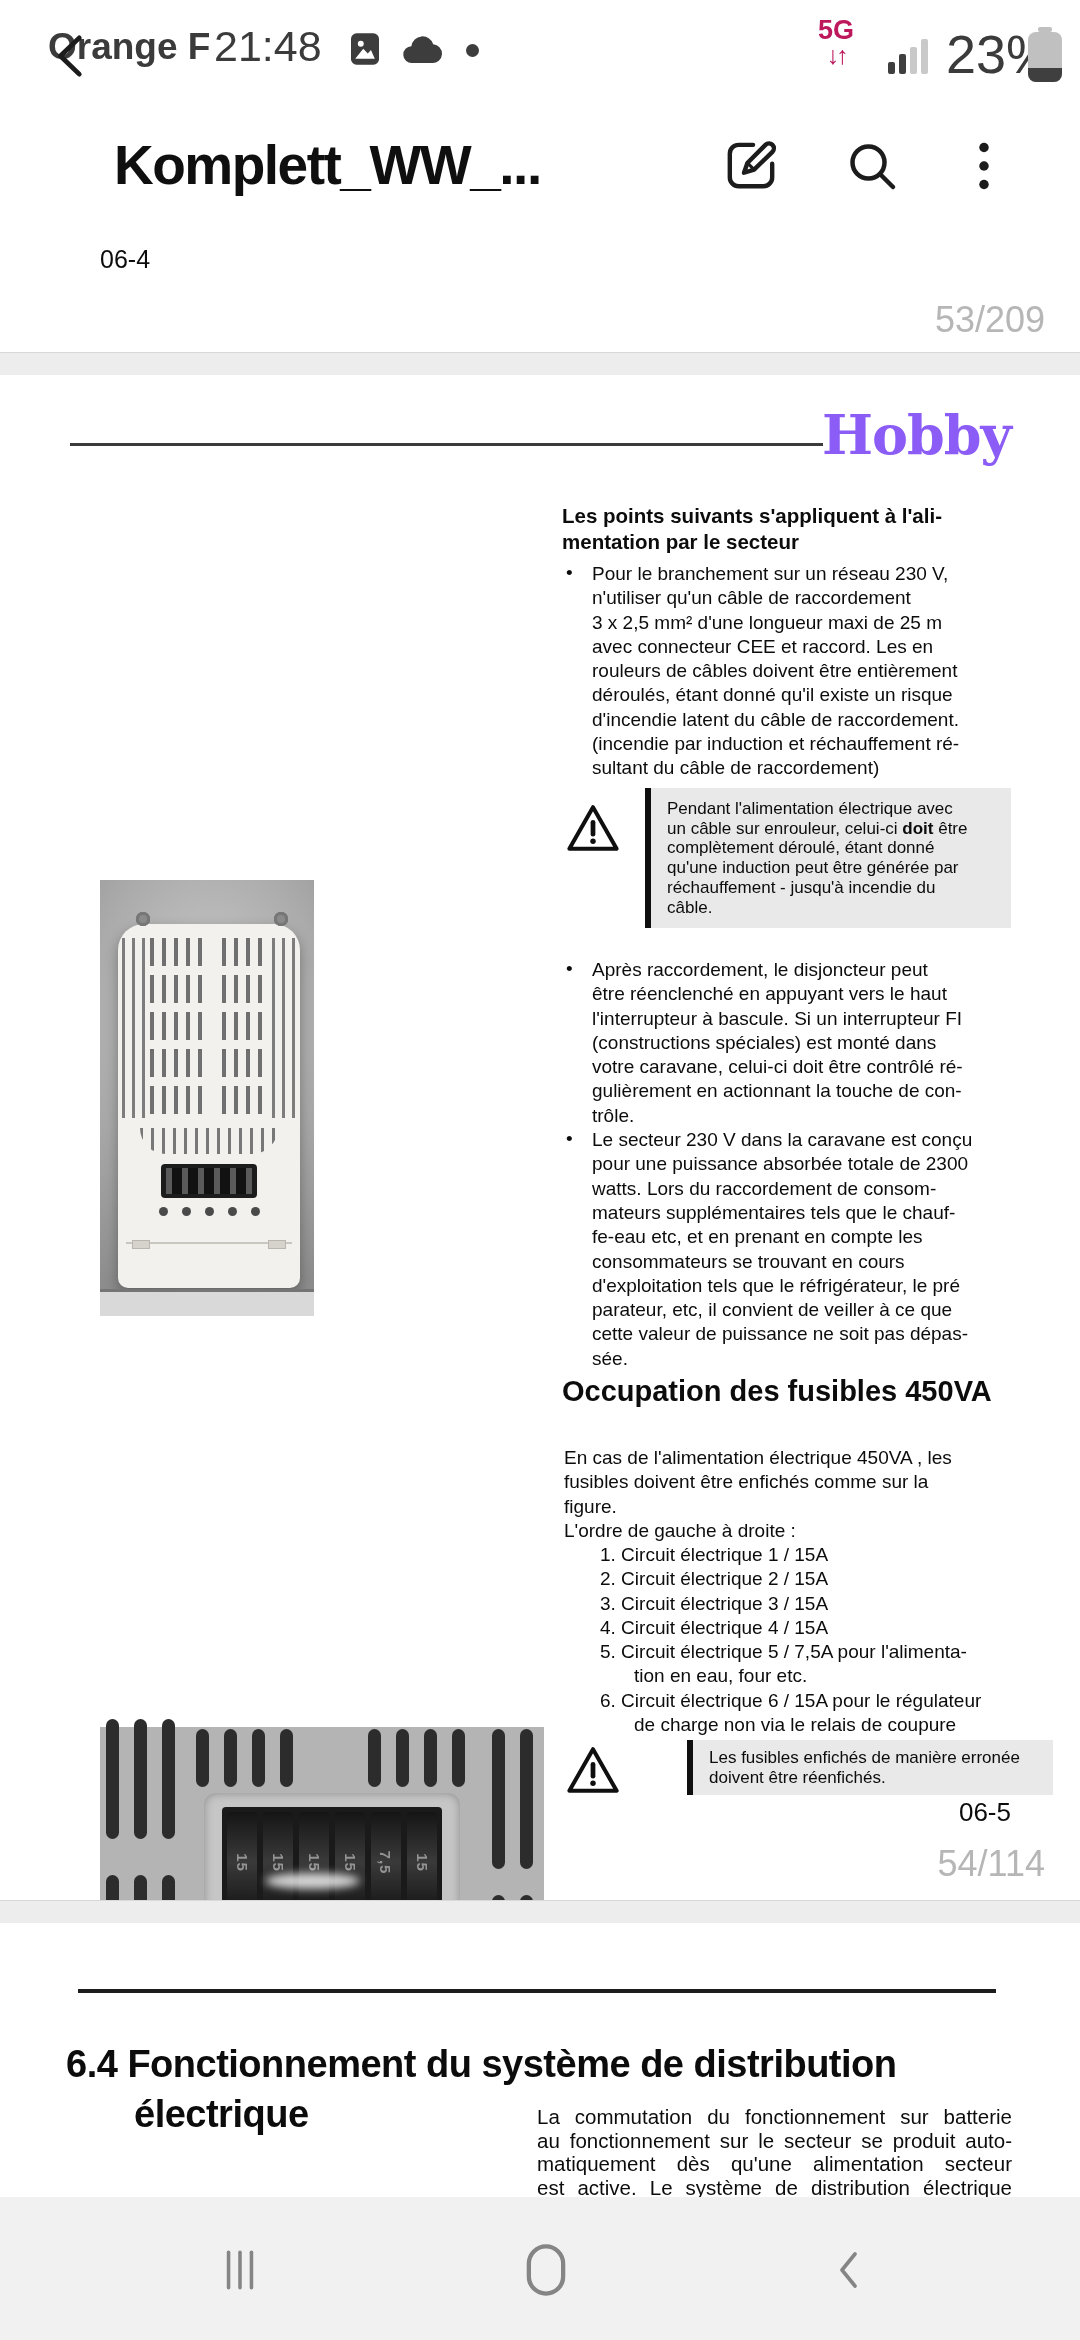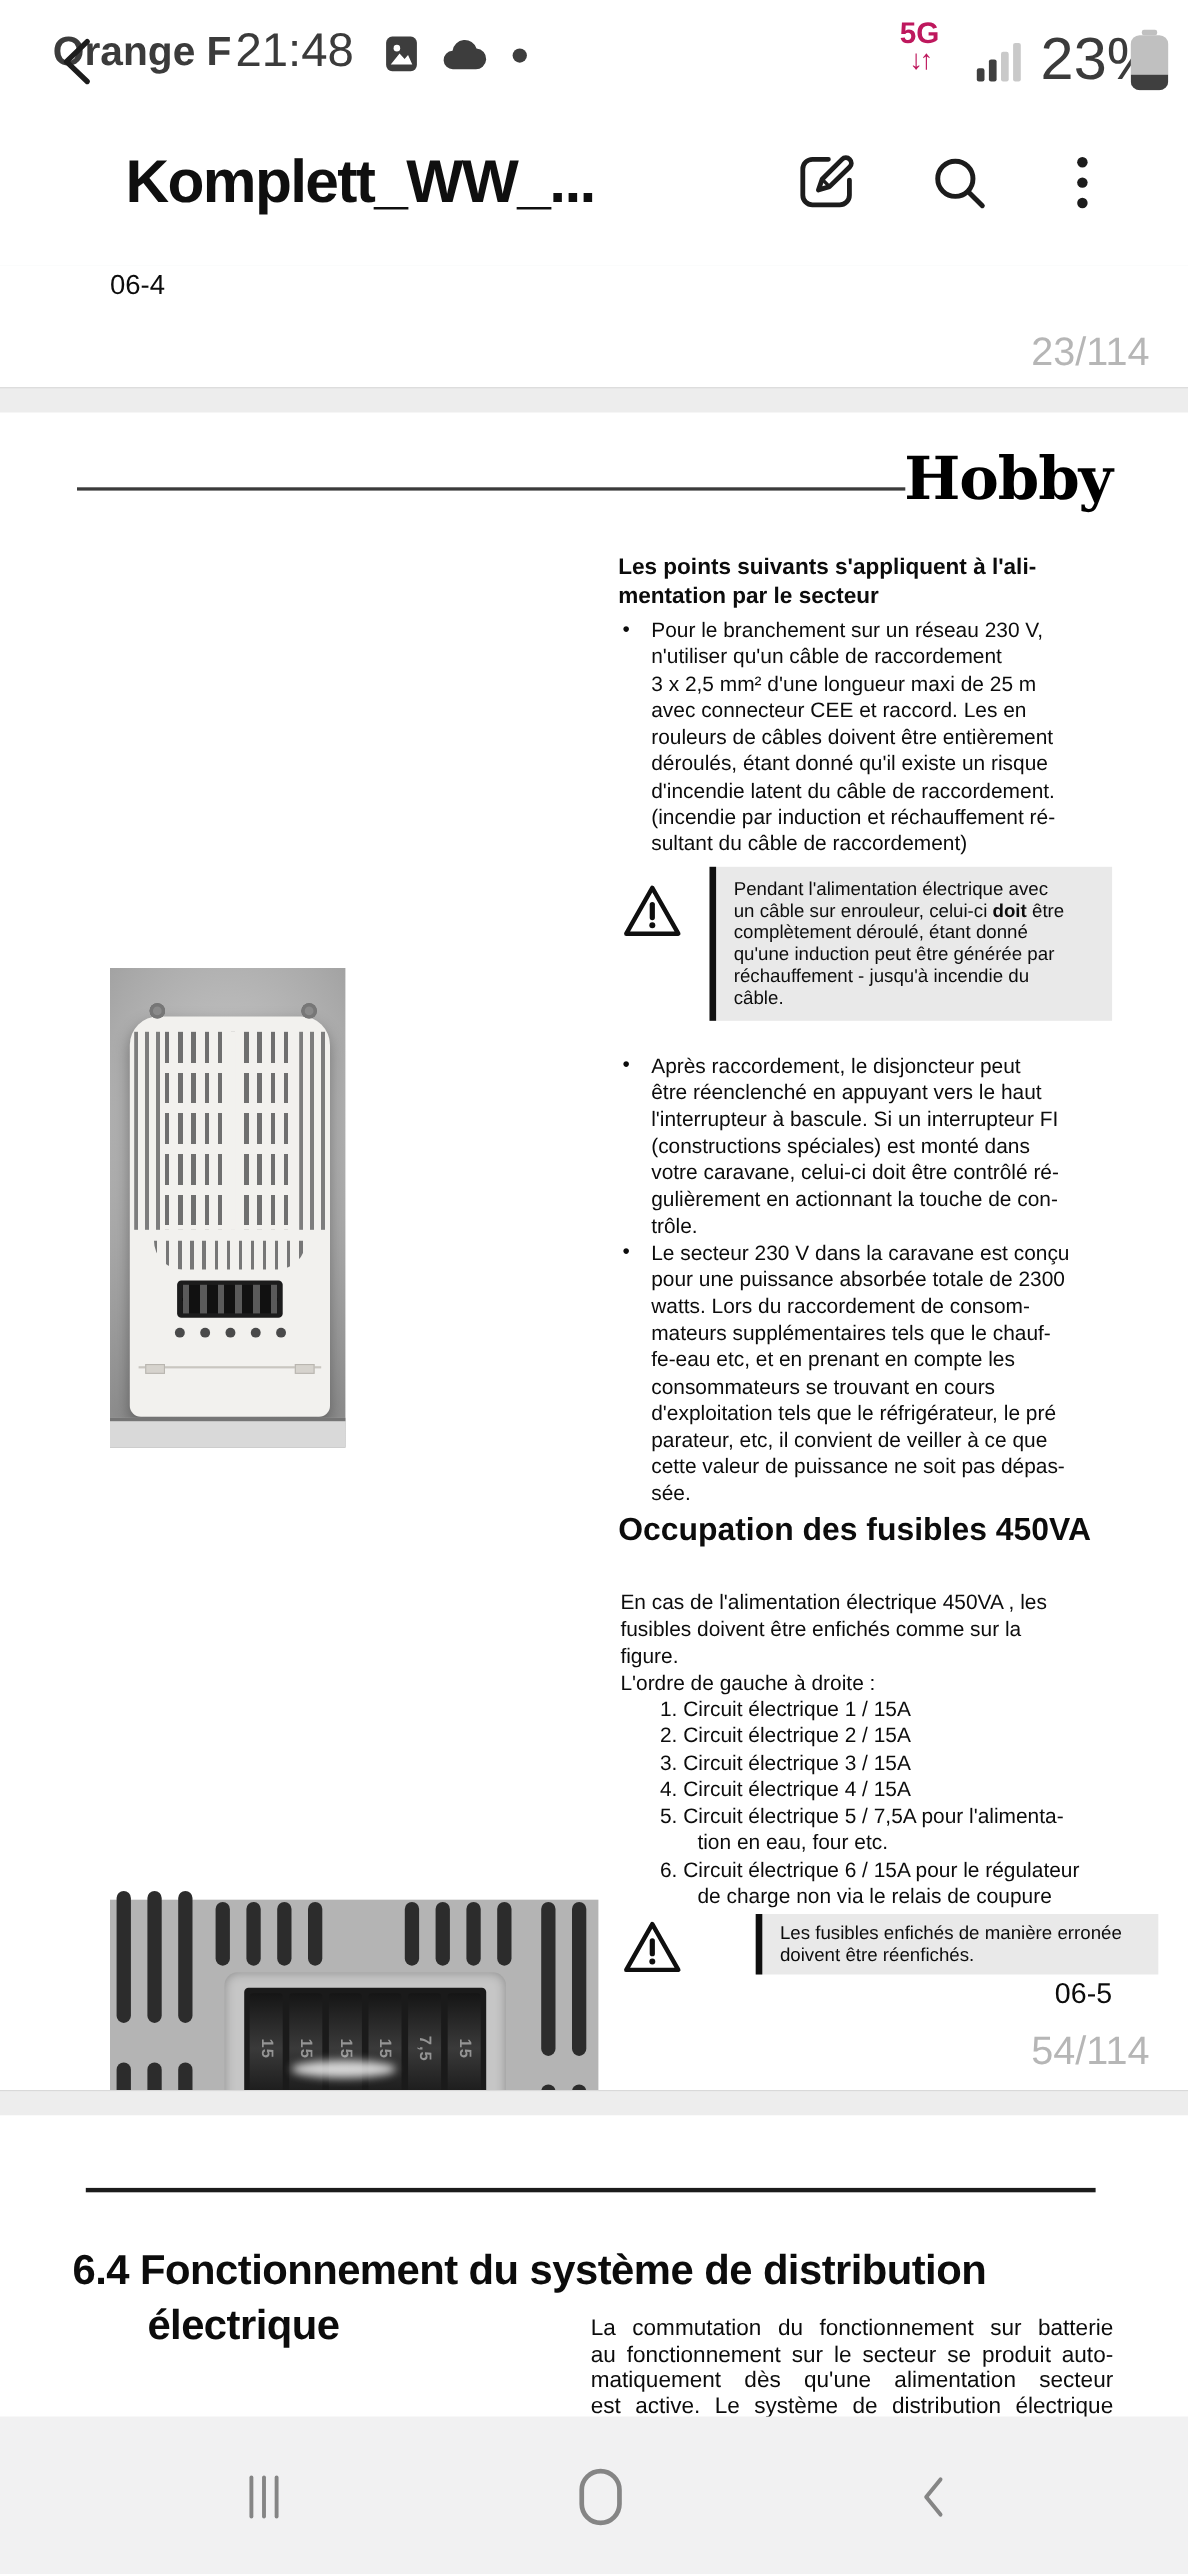--- a/index.html
+++ b/index.html
@@ -138,29 +138,29 @@
           <circle cx="12" cy="12" r="1.9" fill="#1c1c1c"></circle>
           <circle cx="12" cy="19.4" r="1.9" fill="#1c1c1c"></circle>
         </svg>
     </div>
   </div>
 
   <div class="abs" style="left:0;top:241px;width:1080px;height:1956px;background:#ededed;">
 
     <div class="page" style="top:0;height:111px;">
       <span class="abs doc" style="left:78px;top:4px;font-size:25px;margin-left:22px;">06-4</span>
-      <span class="pagenum" style="top:58px;">23/114</span>
+      <span class="pagenum" style="top:58px;">53/209</span>
     </div>
 
     <div class="gap" style="top:111px;"></div>
 
     <div class="page" style="top:134px;height:1525px;">
 
       <div class="abs" style="left:70px;top:68px;width:753px;height:3px;background:#3b3b3b;"></div>
-      <span class="abs" style="left:822px;top:28px;width:188px;text-align:right;font-family:'DejaVu Serif',serif;font-weight:bold;font-size:54px;color:#000000;letter-spacing:-1px;">Hobby</span>
+      <span class="abs" style="left:822px;top:28px;width:188px;text-align:right;font-family:'DejaVu Serif',serif;font-weight:bold;font-size:54px;color:#8b5cf6;letter-spacing:-1px;">Hobby</span>
 
       <div id="photo1" class="abs">
         <div id="p1dev" class="abs">
           <i class="p1screw" style="left:18px;"></i>
           <i class="p1screw" style="right:12px;"></i>
           <div class="fin" style="left:4px;"></div>
           <div class="fin" style="right:4px;"></div>
           <div id="p1slats"></div>
           <div id="p1mid"></div>
           <div id="p1arc"></div>

